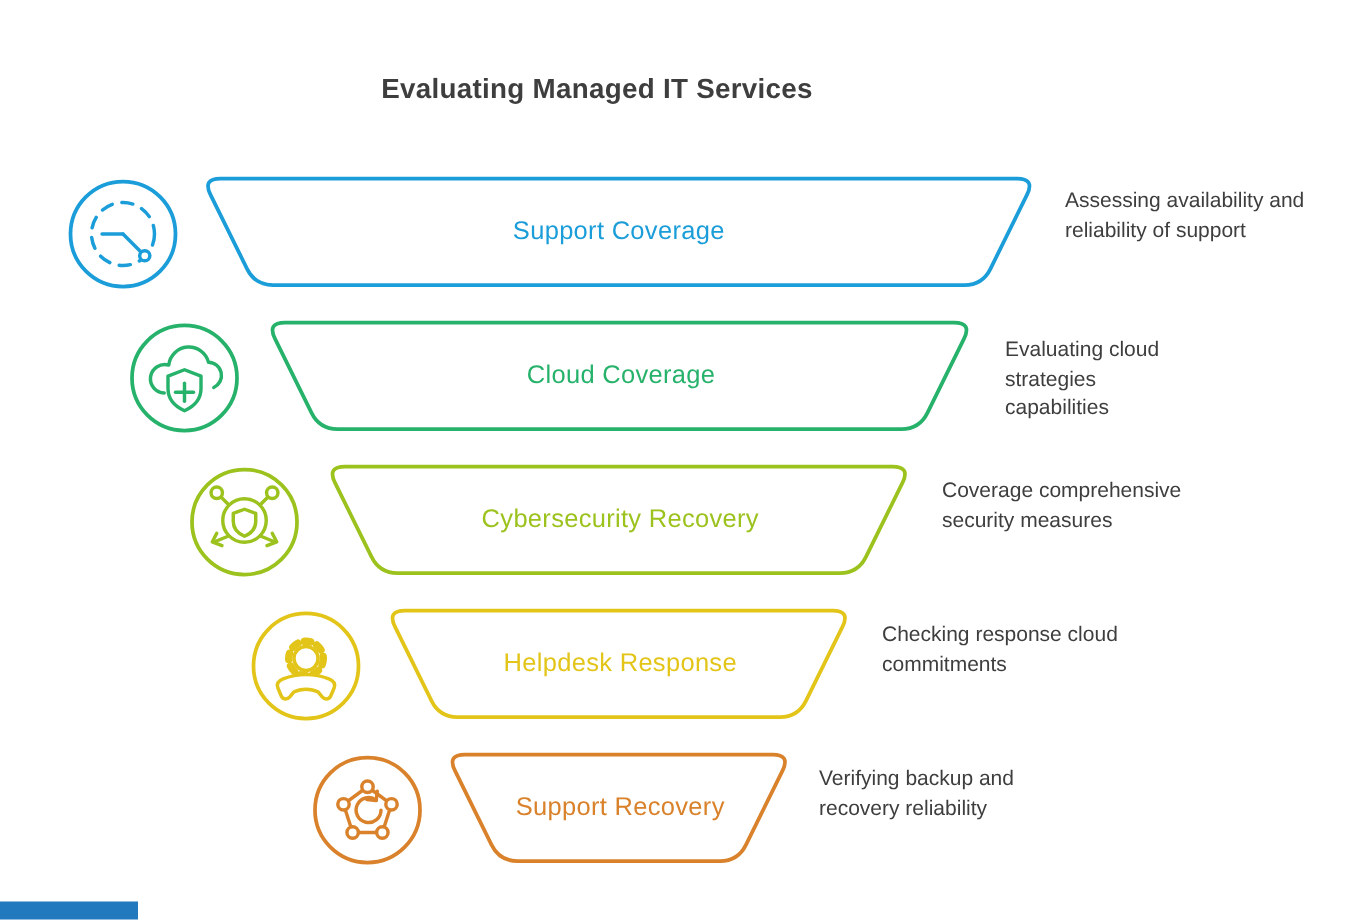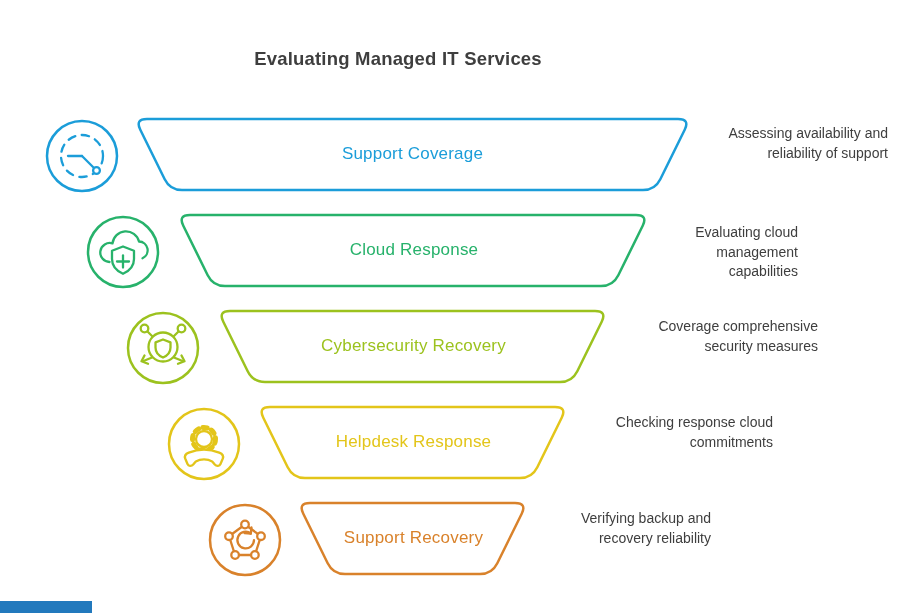--- a/index.html
+++ b/index.html
@@ -15,21 +15,21 @@
   }
   .row{position:absolute;left:0;top:0;width:0;height:0;}
   .icon{position:absolute;color:var(--c);}
   .trap{position:absolute;color:var(--c);}
   .trap path{stroke:currentColor;stroke-width:2.5;fill:none;}
   .label{
     position:absolute;text-align:center;font-weight:normal;font-size:17px;
     color:var(--c);letter-spacing:.2px;
   }
   .desc{
-    position:absolute;font-size:14px;line-height:1.4;color:var(--text,#3e3e3e);text-align:right;
+    position:absolute;font-size:14px;line-height:1.4;color:var(--text,#3e3e3e);
   }
   .accent{position:absolute;left:0;top:601px;width:92px;height:12px;background:#2279bd;}
   svg{display:block;}
 </style>
 </head>
 <body style="--text: #3e3e3e;">
 
 <div class="title">Evaluating Managed IT Services</div>
 
 <div class="row" style="--c: #1b9dd9;">
@@ -51,22 +51,22 @@
   <svg class="icon" style="left:85px;top:214px" width="76" height="76" viewBox="0 0 76 76" fill="none" stroke="currentColor" stroke-width="2.3" stroke-linecap="round" stroke-linejoin="round">
     <circle cx="38" cy="38" r="35" stroke-width="2.5"></circle>
     <path d="M24.5 48 a9.5,9.5 0 1 1 3,-18.6 A13.5,13.5 0 0 1 54,27.5 a8.8,8.8 0 0 1 3.5,16.8"></path>
     <path d="M38 32.5 l11,4.3 v8.2 c0,8.3 -6.3,12.7 -11,14.8 c-4.7,-2.1 -11,-6.5 -11,-14.8 v-8.2 z" fill="#fff"></path>
     <path d="M38 41.5 v12"></path>
     <path d="M32 47.5 h12"></path>
   </svg>
   <svg class="trap" style="left:176px;top:213px" width="476" height="76" viewBox="0 0 476 76">
     <path d="M14 2 L460 2 Q472 2 466.7 12.8 L442.3 62.2 Q437 73 425 73 L49 73 Q37 73 31.7 62.2 L7.3 12.8 Q2 2 14 2 Z"></path>
   </svg>
-  <div class="label" style="left:176px;top:240px;width:476px">Cloud Response</div>
-  <div class="desc" style="left:670px;top:223px;width:128px">Evaluating cloud management capabilities</div>
+  <div class="label" style="left:176px;top:240px;width:476px">Cloud Coverage</div>
+  <div class="desc" style="left:670px;top:223px;width:128px">Evaluating cloud strategies capabilities</div>
 </div>
 
 <div class="row" style="--c: #9cc21e;">
   <svg class="icon" style="left:125px;top:310px" width="76" height="76" viewBox="0 0 76 76" fill="none" stroke="currentColor" stroke-width="2.3" stroke-linecap="round" stroke-linejoin="round">
     <circle cx="38" cy="38" r="35" stroke-width="2.5"></circle>
     <circle cx="38" cy="37" r="14.5"></circle>
     <path d="M38 29.5 l7.5,2.8 v5.2 c0,5.6 -4.2,8.6 -7.5,10 c-3.3,-1.4 -7.5,-4.4 -7.5,-10 v-5.2 z"></path>
     <path d="M27.5 26.5 L22 21"></path>
     <circle cx="19.5" cy="18.5" r="3.8" fill="#fff"></circle>
     <path d="M48.5 26.5 L54 21"></path>

